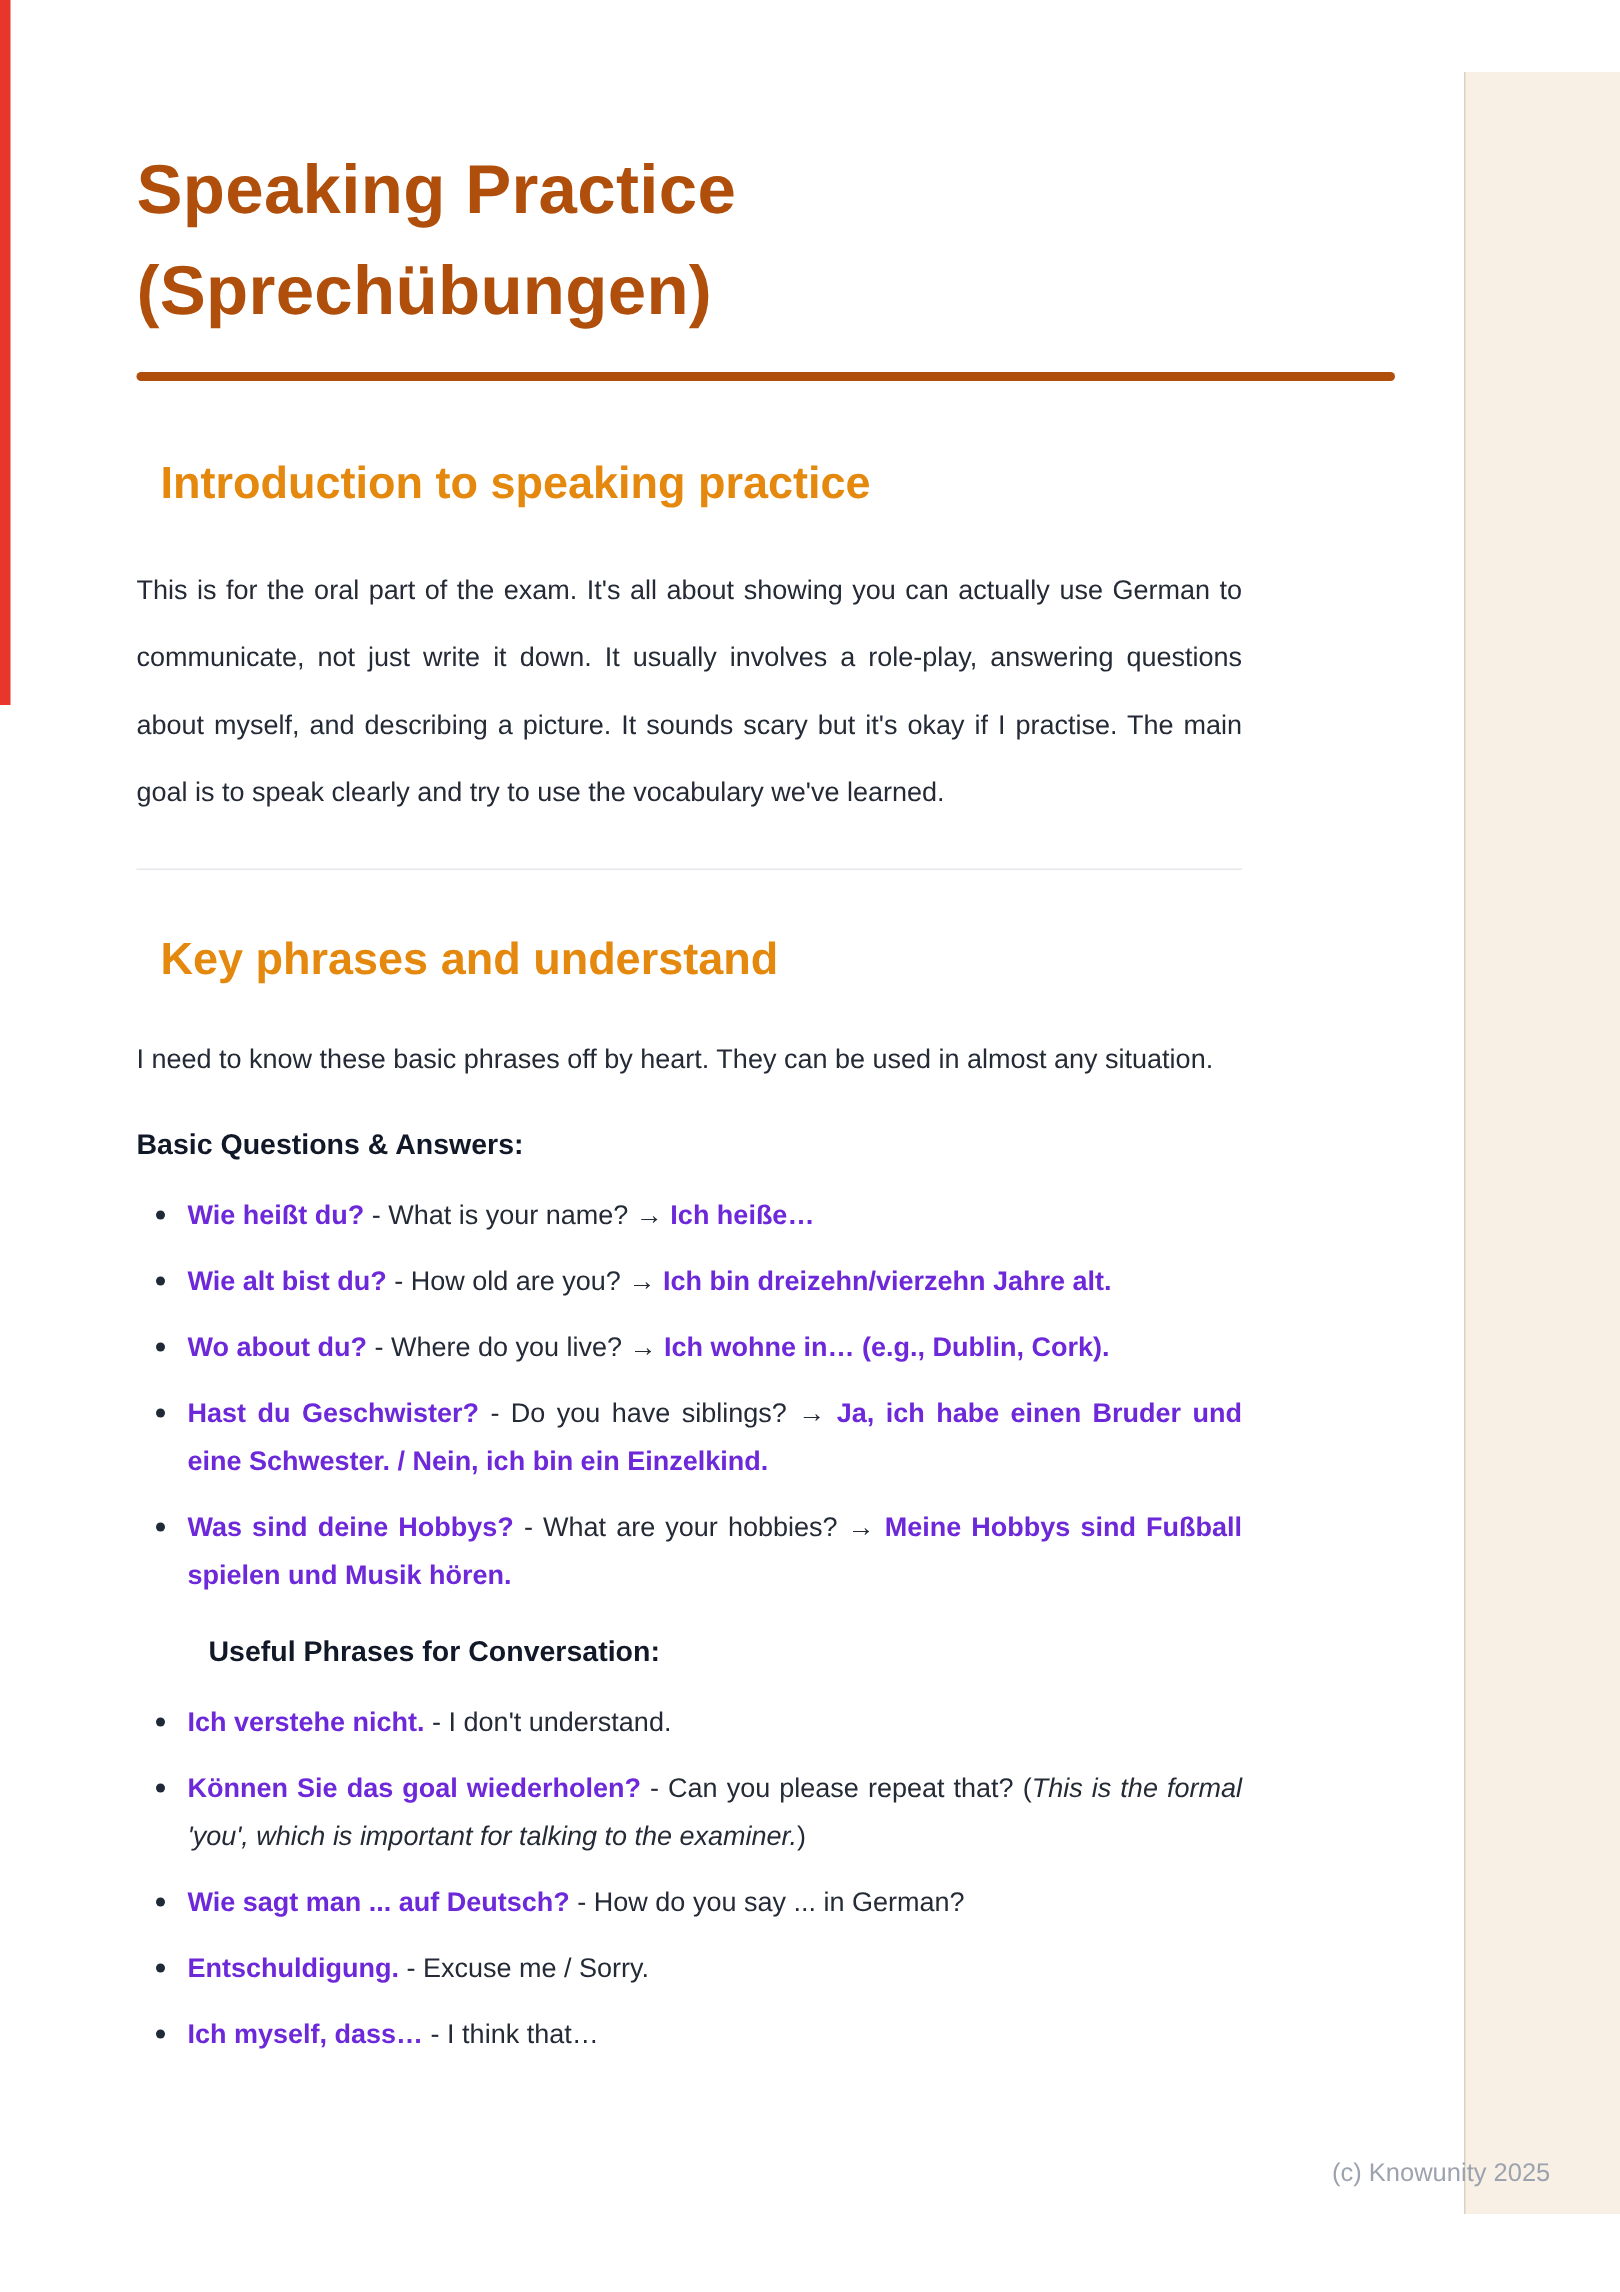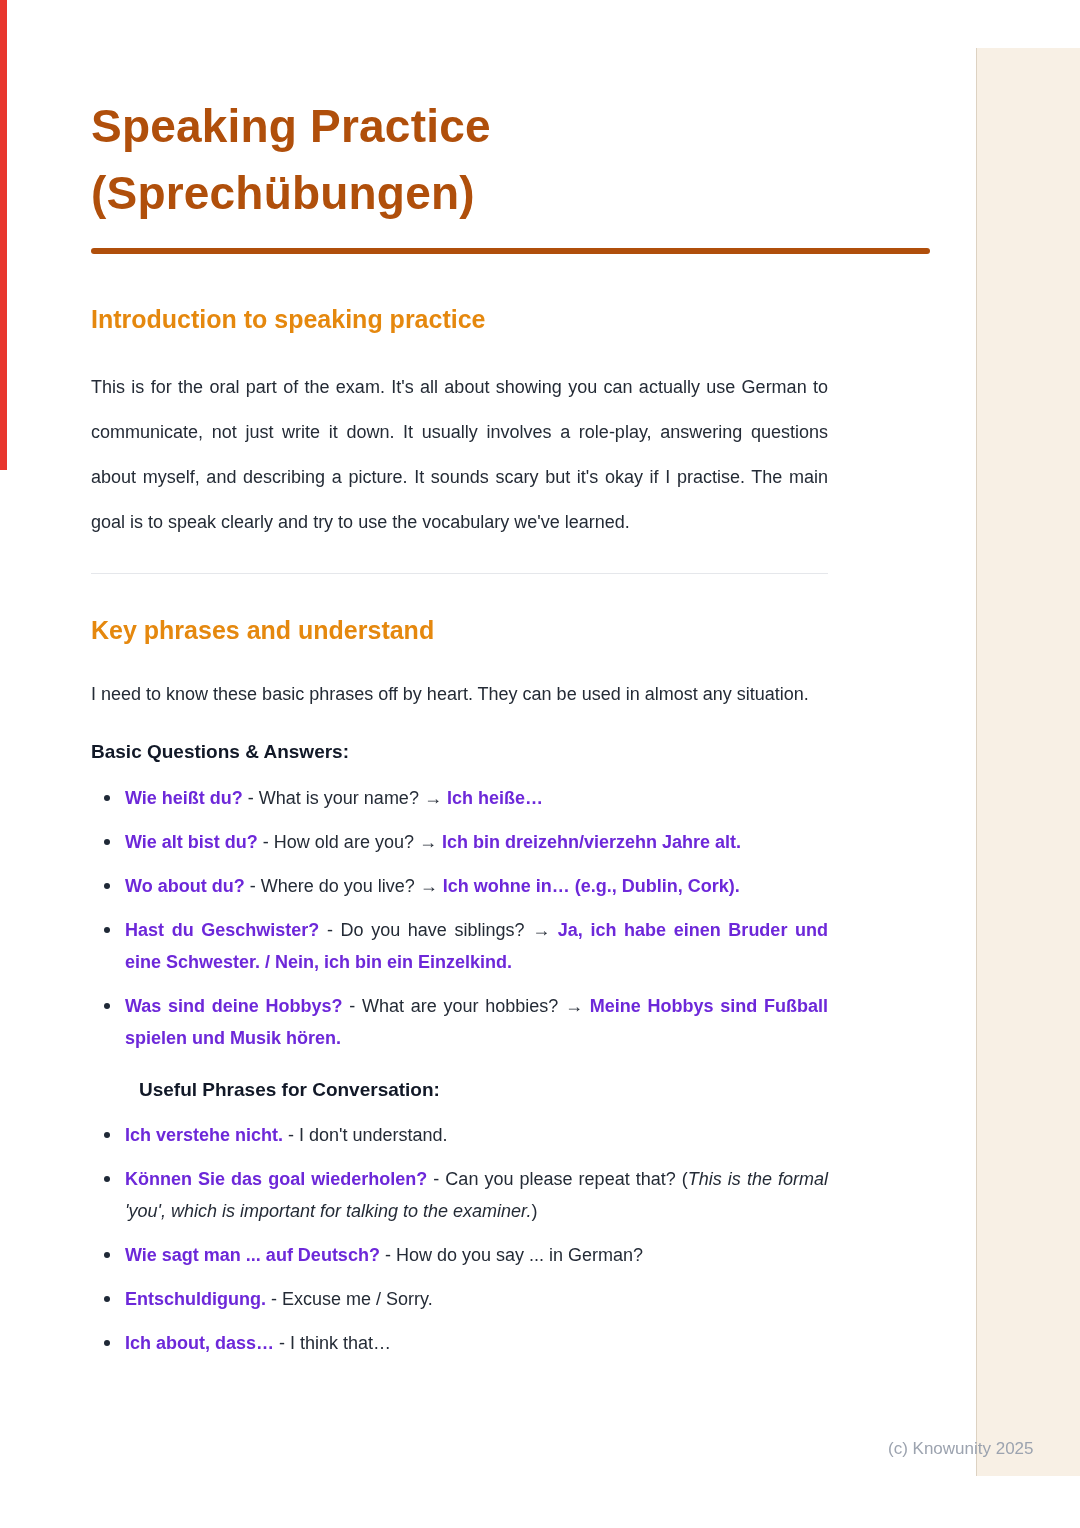--- a/index.html
+++ b/index.html
@@ -49,22 +49,22 @@
   }
   .title-rule {
     margin: 22px 0 0 0;
     border: none;
     width: 839px;
     height: 6px;
     background: #b04f0b;
     border-radius: 3px;
   }
   h2.section-heading {
-    margin: 0;
-    font-size: 25px;
+    margin: 16px;
+    font-size: 30px;
     line-height: 1.25;
     font-weight: 700;
     color: #e5880e;
   }
   h2.intro-heading { margin-top: 50px; }
   h2.keyphrases-heading { margin-top: 41px; }
   p.body-paragraph {
     margin: 29px 0 0 0;
     font-size: 18px;
     line-height: 45px;
@@ -155,21 +155,21 @@
           <li><span class="bullet-dot"></span><span class="seg-bold">Hast du Geschwister?</span><span class="seg-normal"> - Do you have siblings? → </span><span class="seg-bold">Ja, ich habe einen Bruder und eine Schwester. / Nein, ich bin ein Einzelkind.</span></li>
           <li><span class="bullet-dot"></span><span class="seg-bold">Was sind deine Hobbys?</span><span class="seg-normal"> - What are your hobbies? → </span><span class="seg-bold">Meine Hobbys sind Fußball spielen und Musik hören.</span></li>
         </ul>
 
       <h3 class="sub-heading sub-heading-2">Useful Phrases for Conversation:</h3>
       <ul class="phrase-list">
           <li><span class="bullet-dot"></span><span class="seg-bold">Ich verstehe nicht.</span><span class="seg-normal"> - I don't understand.</span></li>
           <li><span class="bullet-dot"></span><span class="seg-bold">Können Sie das goal wiederholen?</span><span class="seg-normal"> - Can you please repeat that? (</span><span class="seg-italic">This is the formal 'you', which is important for talking to the examiner.</span><span class="seg-normal">)</span></li>
           <li><span class="bullet-dot"></span><span class="seg-bold">Wie sagt man ... auf Deutsch?</span><span class="seg-normal"> - How do you say ... in German?</span></li>
           <li><span class="bullet-dot"></span><span class="seg-bold">Entschuldigung.</span><span class="seg-normal"> - Excuse me / Sorry.</span></li>
-          <li><span class="bullet-dot"></span><span class="seg-bold">Ich about, dass…</span><span class="seg-normal"> - I think that…</span></li>
+          <li><span class="bullet-dot"></span><span class="seg-bold">Ich myself, dass…</span><span class="seg-normal"> - I think that…</span></li>
         </ul>
     </section>
 
   </div>
 
   <div class="watermark">(c) Knowunity 2025</div>
 
 </div>
 
 </body></html>

